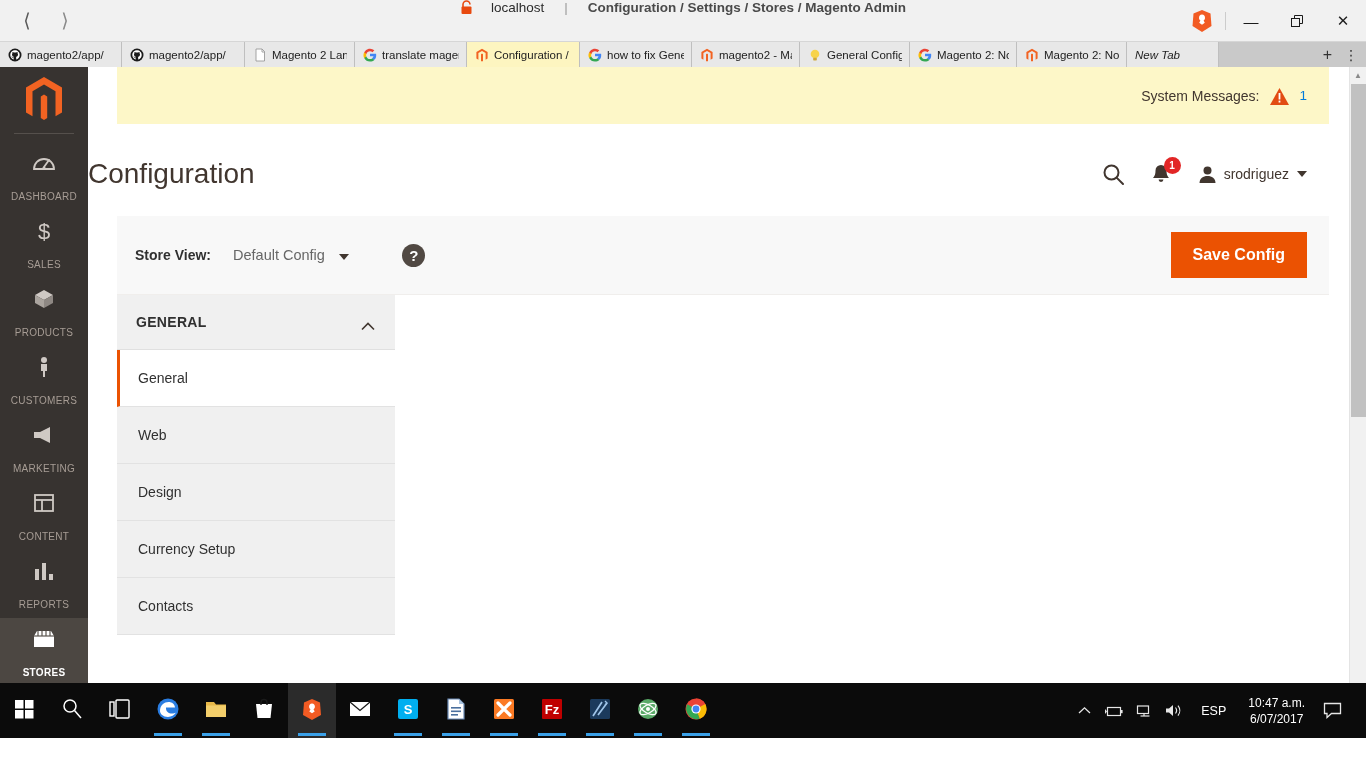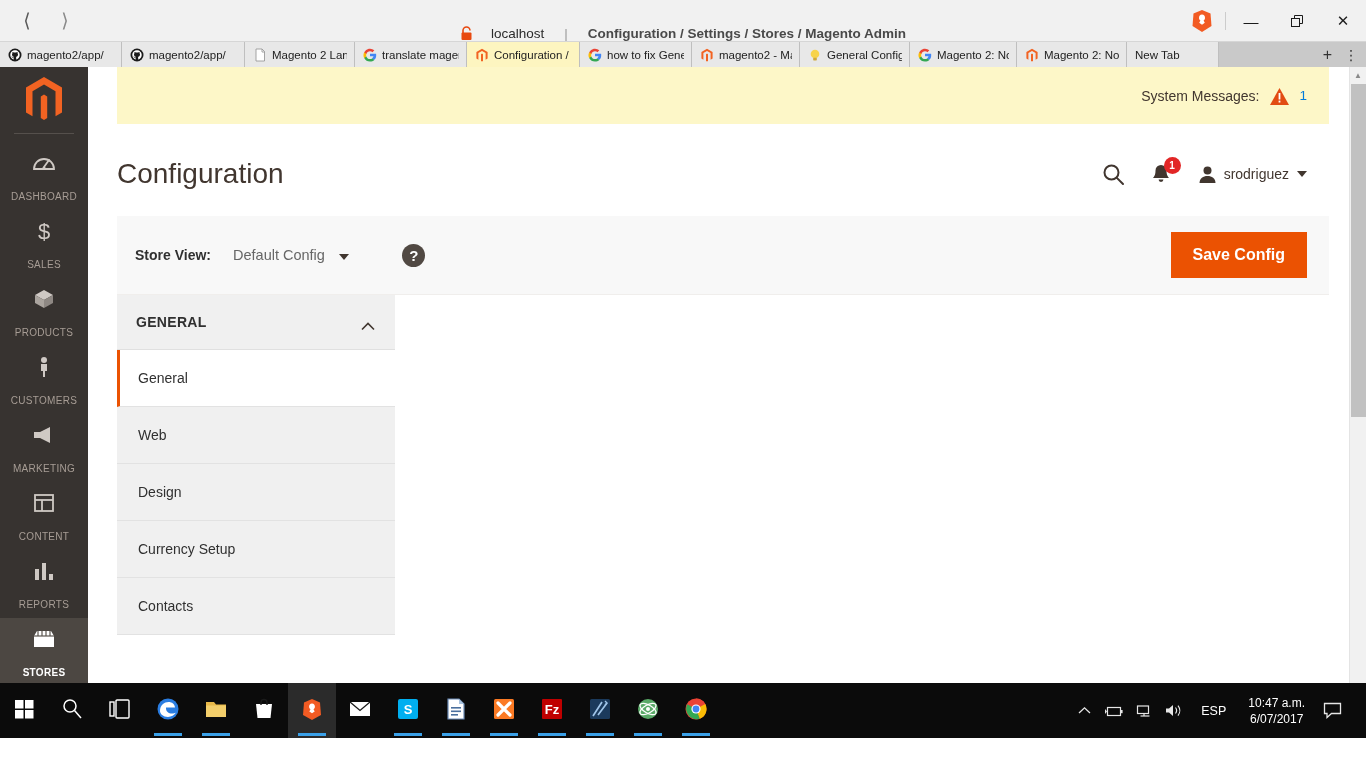--- a/index.html
+++ b/index.html
@@ -13,21 +13,21 @@
   .browser-titlebar {
     height: 42px; background: #f1f1f1; position: relative;
     display: flex; align-items: center;
     border-bottom: 1px solid #d6d6d6;
   }
   .nav-btns { display: flex; align-items: center; gap: 16px; padding-left: 16px; }
   .nav-arrow { font-size: 19px; color: #8a8a8a; width: 22px; text-align: center; cursor: default; }
   .nav-arrow.back { color: #5a5a5a; }
   .title-center {
     position: absolute; left: 0; right: 0; top: 0; bottom: 0;
-    display: flex; align-items: flex-end; justify-content: center;
+    display: flex; align-items: flex-start; justify-content: center;
     gap: 18px; pointer-events: none;
   }
   .lock-icon { width: 13px; height: 15px; position: relative; display: inline-block; }
   .title-text { font-size: 13.5px; color: #2b2b2b; white-space: nowrap; }
   .title-sep { color: #9a9a9a; margin: 0 2px; }
   .title-rest { color: #4a4a4a; font-weight: bold; }
   .win-controls {
     position: absolute; right: 0; top: 0; height: 42px;
     display: flex; align-items: center;
   }
@@ -87,21 +87,21 @@
   .sysmsg-bar {
     margin: 0 0 0 29px; margin-right: 37px; background: #fdf7c8;
     height: 57px; display: flex; align-items: center; justify-content: flex-end;
     padding-right: 22px; gap: 10px;
   }
   .sysmsg-label { font-size: 14px; color: #41362f; }
   .warn-tri { width: 20px; height: 18px; }
   .sysmsg-count { font-size: 13.5px; color: #007bdb; }
 
   .page-head {
-    margin-left: 29px; margin-right: 37px;
+    margin-right: 37px;
     height: 92px; display: flex; align-items: center; justify-content: space-between;
     padding: 8px 22px 0 0;
   }
   .page-title { font-size: 28px; color: #41362f; font-weight: normal; }
   .head-right { display: flex; align-items: center; gap: 26px; }
   .search-icon { width: 22px; height: 22px; }
   .bell-wrap { position: relative; width: 22px; height: 22px; }
   .bell-badge {
     position: absolute; top: -6px; right: -9px; background: #e22626; color: #fff;
     border-radius: 50%; width: 17px; height: 17px; font-size: 10px;
@@ -295,21 +295,21 @@
           </svg></span>
         <span class="tab-title">Magento 2: No</span>
       </div>
       <div class="tab" style="width: 110px;">
         <span class="tab-fav"><svg width="14" height="14" viewBox="0 0 14 14">
             <path d="M7 .8 L12.6 4 v6.6 l-2 1.2 V5.1 L7 3 L3.4 5.1 v6.7 l-2-1.2 V4 Z" fill="#f26322"></path>
             <path d="M6 13 V6.2 L7 5.6 L8 6.2 V13 L7 13.6 Z" fill="#f26322"></path>
           </svg></span>
         <span class="tab-title">Magento 2: No</span>
       </div>
-      <div class="tab" style="width: 92px;">
+      <div class="tab" style="width: 92px; font-style: italic;">
         <span class="tab-title">New Tab</span>
       </div>
     </div>
   <div class="tabstrip-right">
     <span class="tab-plus">+</span>
     <span class="tab-menu">⋮</span>
   </div>
 </div>
 
 <div class="viewport">

